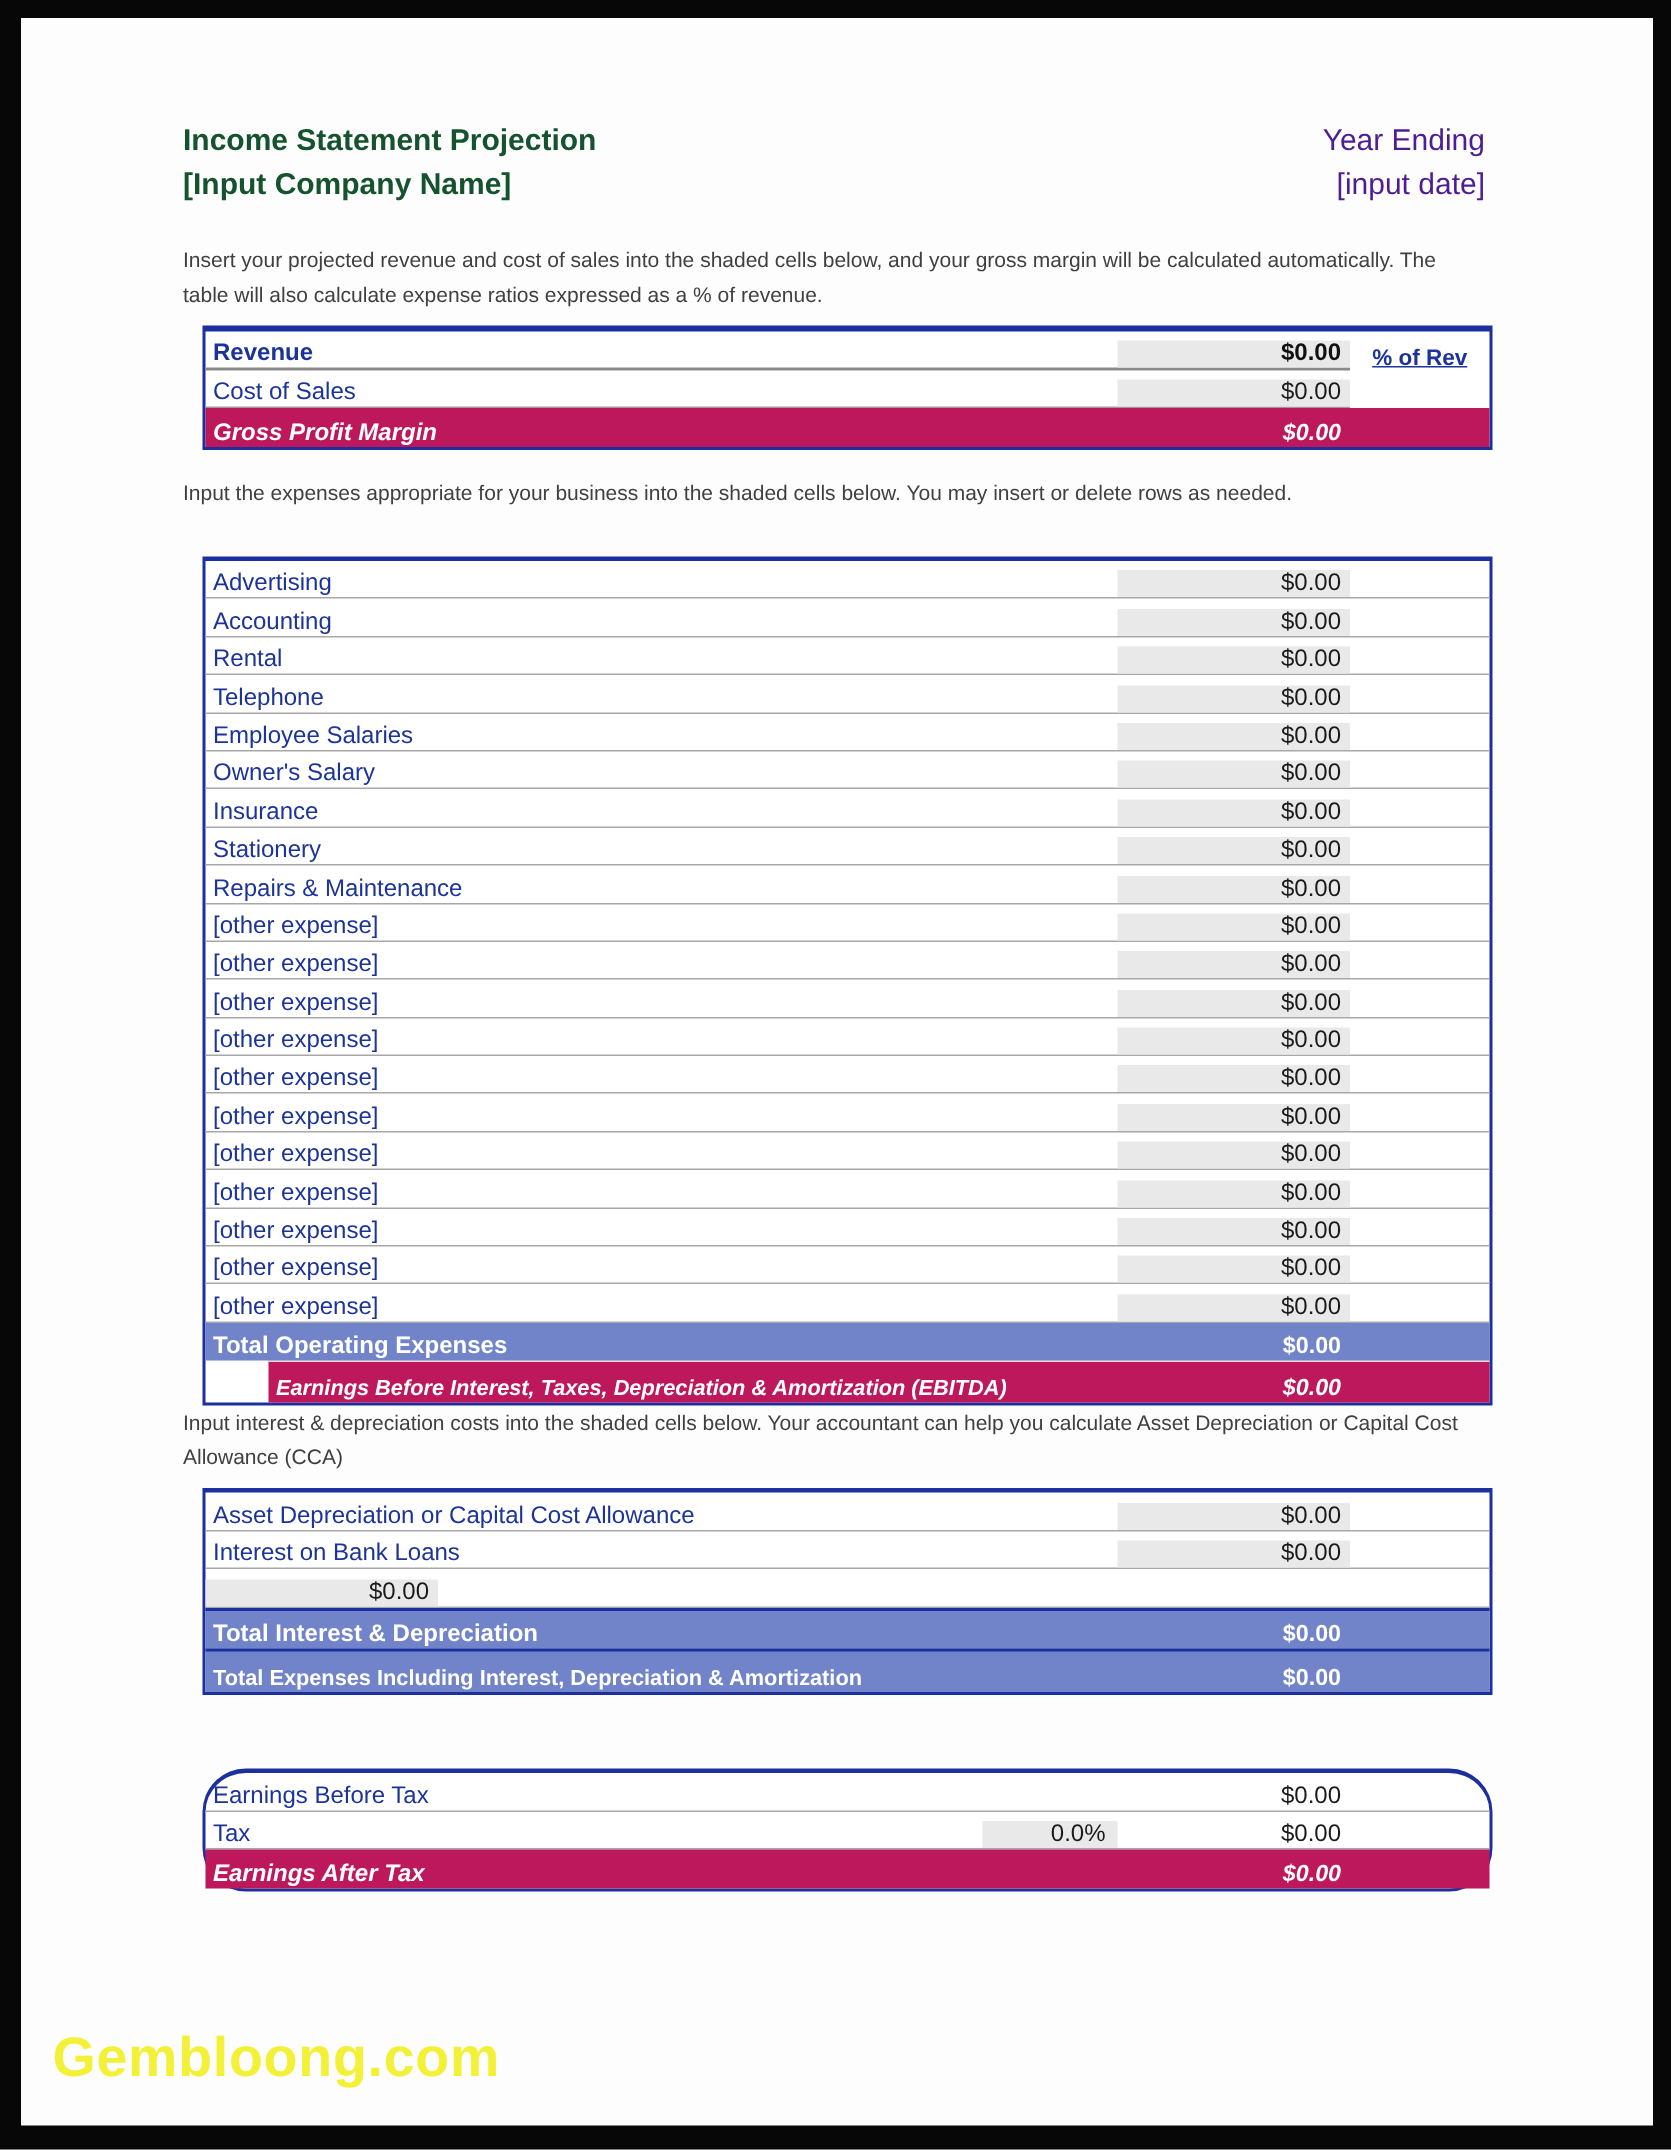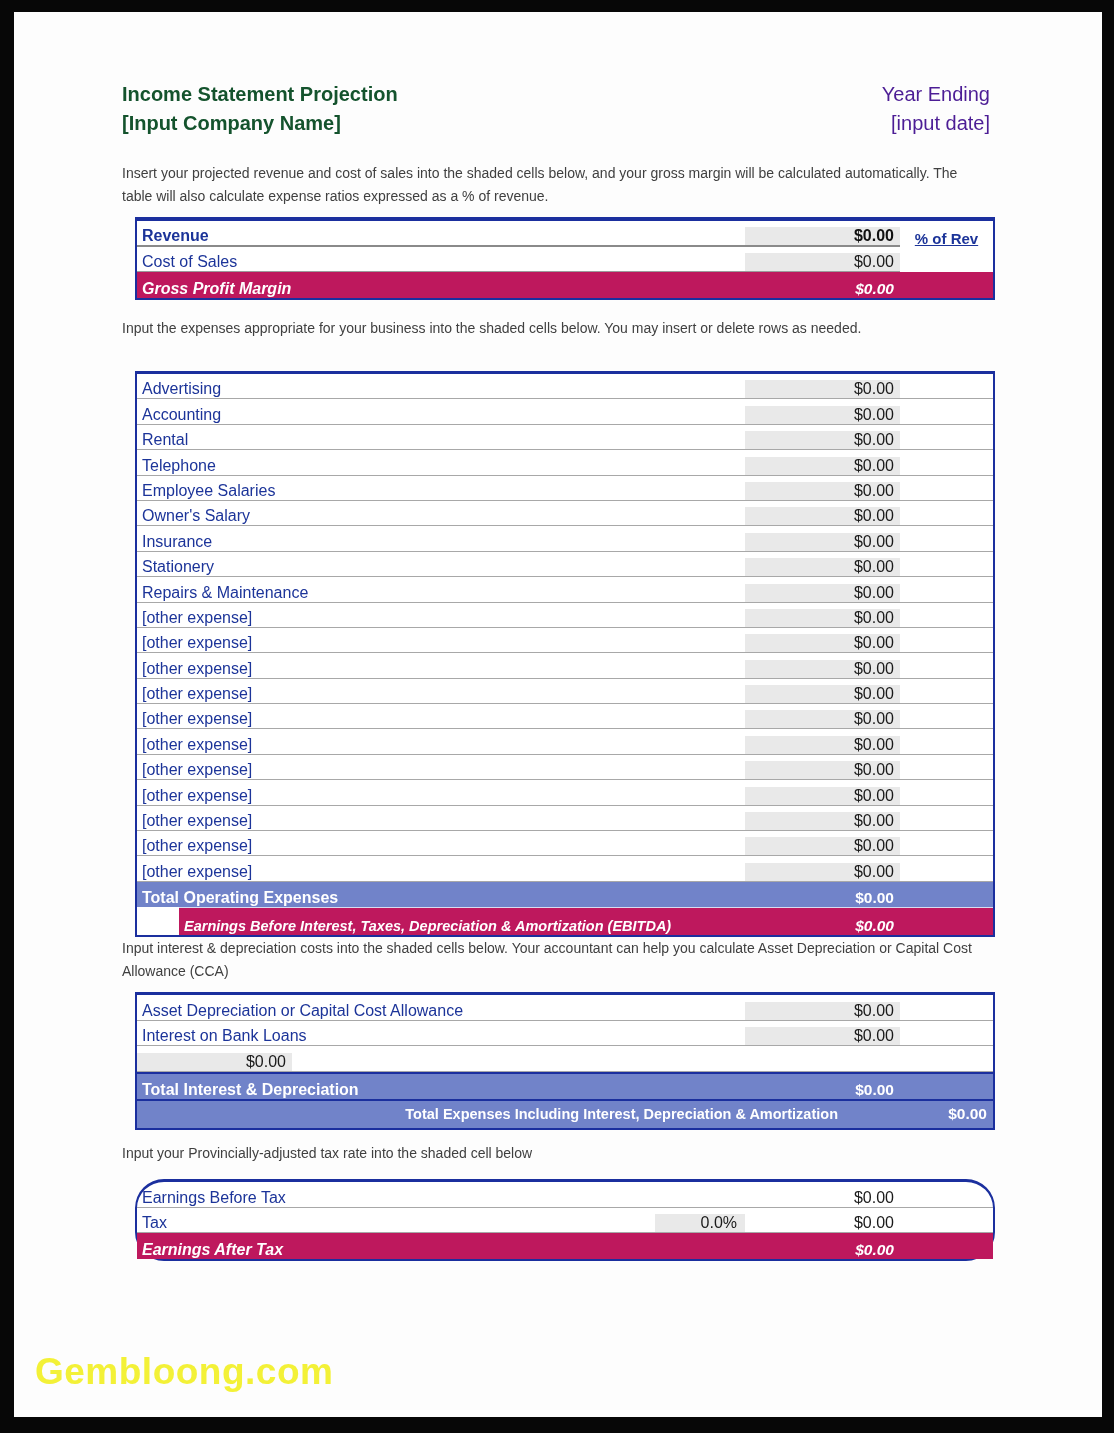--- a/index.html
+++ b/index.html
@@ -79,21 +79,21 @@
   #revenue-table .r:nth-child(1) .lv{border-bottom:2px solid #8a8a8a;}
   #revenue-table .r:nth-child(2) .lv{border-bottom:1px solid #9b9b9b;}
 
   #expense-table .r-input{height:24.4px;border-bottom:1px solid #a8a8a8;}
   #expense-table .r-med{height:25px;}
   #expense-table .r-dark{height:27px;border-top:1px solid #d8ddf0;margin-left:42px;}
 
   #interest-table .r-input{height:24.6px;border-bottom:1px solid #a8a8a8;}
   #interest-table .r-input:last-of-type{border-bottom:none;}
   #interest-table .r-med{height:25px;border-top:2px solid #1b2f9e;}
-  #interest-table .r-med.small{height:27px;flex-direction:column;}
+  #interest-table .r-med.small{height:27px;}
 
   #tax-table .r-computed{height:24.5px;border-bottom:1px solid #a8a8a8;}
   #tax-table .r-dark{height:26px;}
 
   
   .watermark{
     position:absolute;left:21px;top:1339px;
     color:#f3f137;font-size:37px;font-weight:bold;letter-spacing:0.5px;
   }
 </style>
@@ -329,21 +329,20 @@
       </div>
       <div class="r r-med small">
         <div class="lv">
           <span class="lbl">Total Expenses Including Interest, Depreciation &amp; Amortization</span>
           <span class="val">$0.00</span>
         </div>
         <span class="fill"></span>
       </div>
     </div>
 
-  <div class="instr" id="instr-tax">Input your Provincially-adjusted tax rate into the shaded cell below</div>
 
   <div class="tbl" id="tax-table">
       <div class="r r-computed">
         <div class="lv">
           <span class="lbl">Earnings Before Tax</span>
           <span class="rate"></span>
           <span class="val">$0.00</span>
         </div>
         <span class="fill"></span>
       </div>

